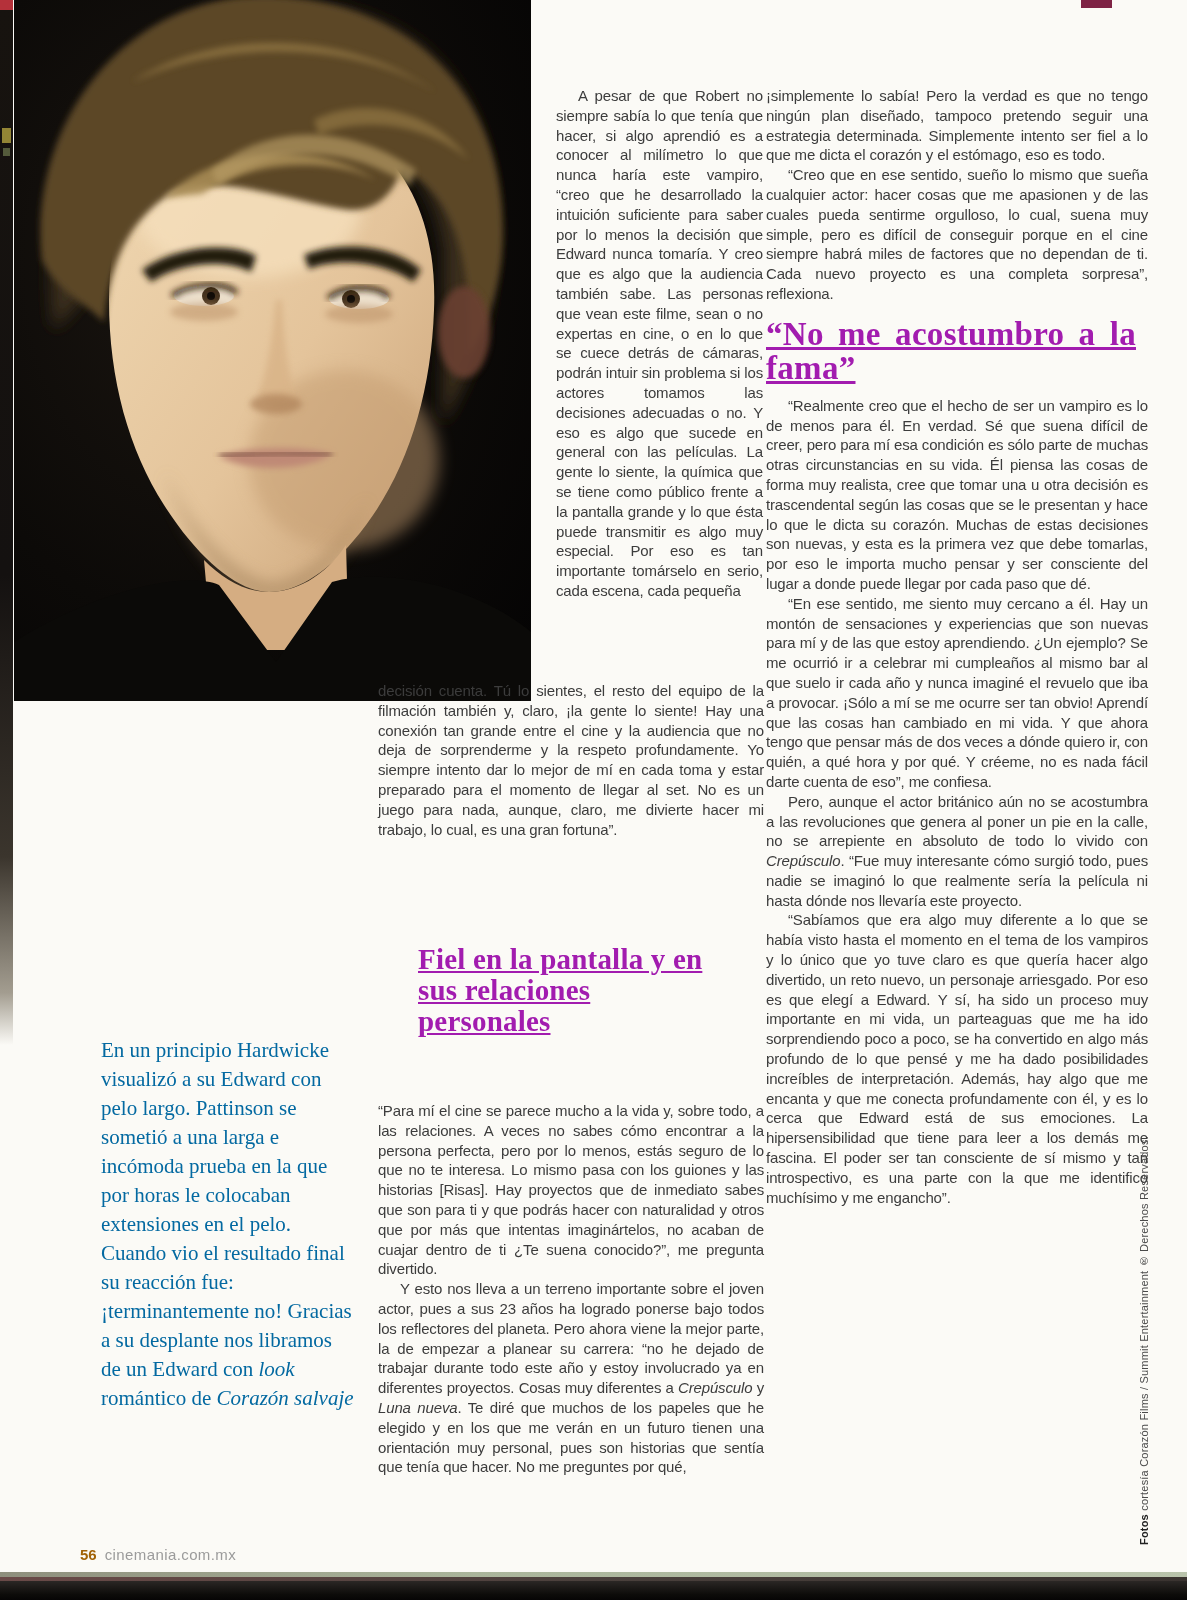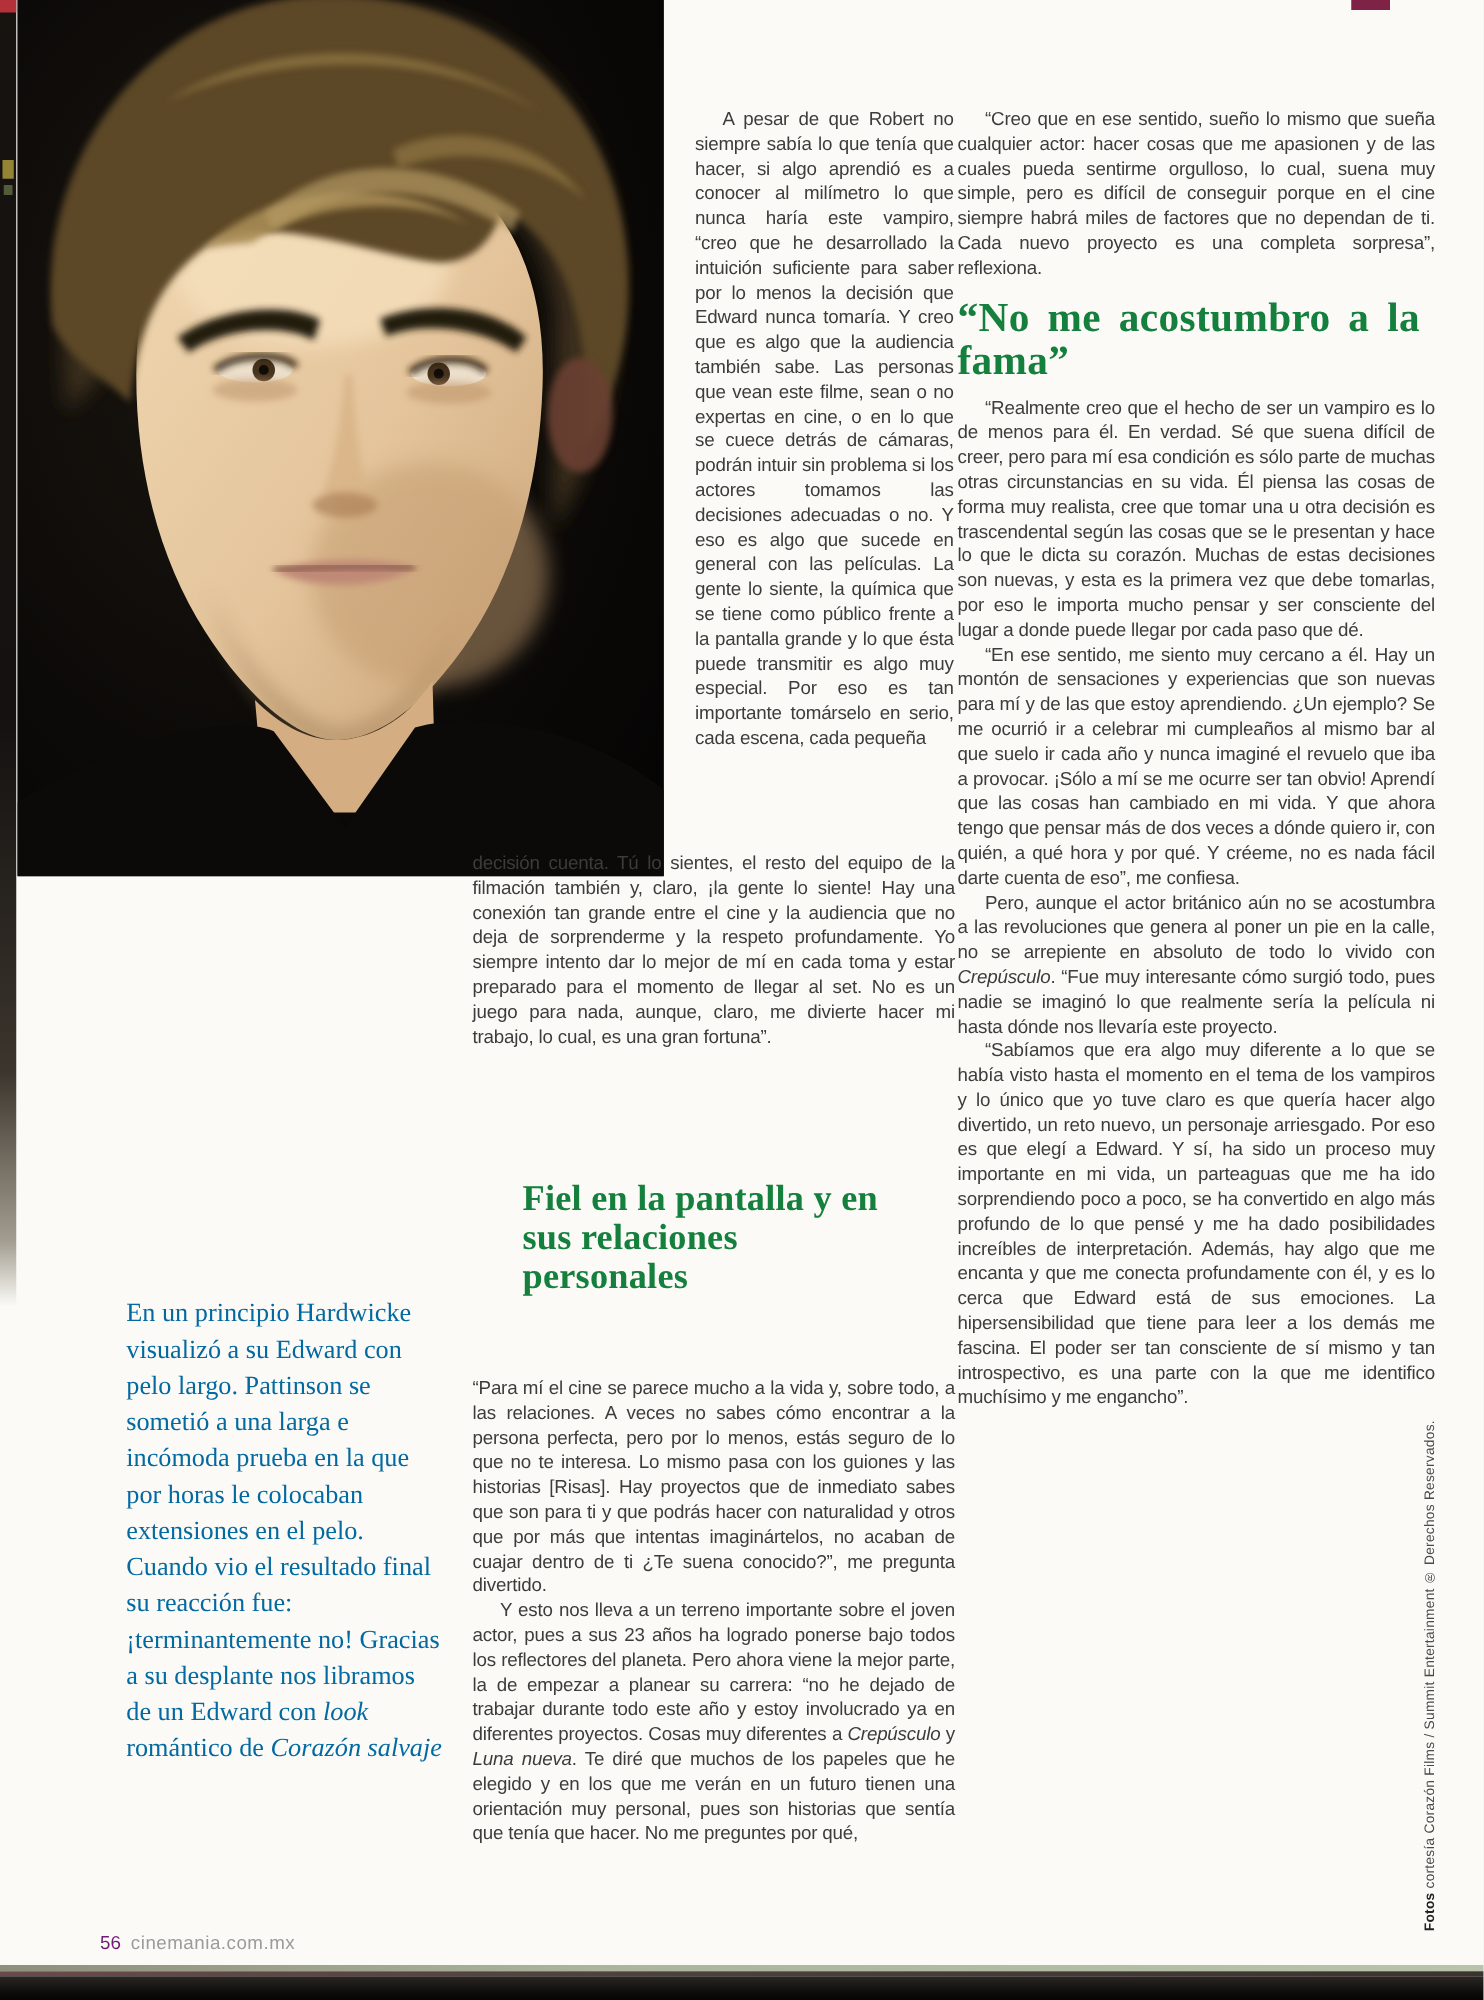--- a/index.html
+++ b/index.html
@@ -29,31 +29,31 @@
   .bodytext{font-size:15px;line-height:19.8px;text-align:justify;color:#3c3c3c;letter-spacing:-0.15px;}
   .bodytext p{margin:0;}
   .indent{text-indent:22px;}
 
   .col-mid{position:absolute;left:556px;top:86px;width:207px;}
   .wide-a{position:absolute;left:378px;top:681px;width:386px;}
   .wide-b{position:absolute;left:378px;top:1101px;width:386px;}
   .col-right{position:absolute;left:766px;top:86px;width:382px;}
 
   
-  .h-serif{font-family:"Liberation Serif",serif;font-weight:bold;color:#15803d;}
+  .h-serif{font-family:"Liberation Serif",serif;font-weight:bold;color:#a21caf;text-decoration:underline;}
   .h-fiel{position:absolute;left:402px;top:928px;width:300px;font-size:29px;line-height:31px;letter-spacing:0.2px;}
   .h-fama{font-size:33px;line-height:34px;letter-spacing:0.3px;margin:13px 0 11px 0;width:370px;}
 
   
   .pullquote{position:absolute;left:101px;top:1036px;width:256px;
     font-family:"Liberation Serif",serif;font-size:21px;line-height:29px;color:#0369a1;}
 
   
   .footer{position:absolute;left:80px;top:1546px;font-size:15px;color:#9b9b9b;letter-spacing:0.4px;}
-  .footer .num{font-weight:normal;color:#701a75;margin-right:8px;letter-spacing:0;}
+  .footer .num{font-weight:bold;color:#a16207;margin-right:8px;letter-spacing:0;}
 
   
   .credit{position:absolute;left:1138px;top:1083px;height:462px;width:16px;
     writing-mode:vertical-rl;transform:rotate(180deg);
     font-size:11px;color:#4a4a4a;letter-spacing:0.2px;white-space:nowrap;}
   .credit b{color:#222;}
 </style>
 </head>
 <body>
 
@@ -138,20 +138,21 @@
   </div>
 
   <h2 class="h-serif h-fiel" style="margin:16px;position:absolute;">Fiel en la pantalla y en sus relaciones personales</h2>
 
   <div class="wide-b bodytext">
     <p>“Para mí el cine se parece mucho a la vida y, sobre todo, a las relaciones. A veces no sabes cómo encontrar a la persona perfecta, pero por lo menos, estás seguro de lo que no te interesa. Lo mismo pasa con los guiones y las historias [Risas]. Hay proyectos que de inmediato sabes que son para ti y que podrás hacer con naturalidad y otros que por más que intentas imaginártelos, no acaban de cuajar dentro de ti ¿Te suena conocido?”, me pregunta divertido.</p>
     <p class="indent"><span>Y esto nos lleva a un terreno importante sobre el joven actor, pues a sus 23 años ha logrado ponerse bajo todos los reflectores del planeta. Pero ahora viene la mejor parte, la de empezar a planear su carrera: “no he dejado de trabajar durante todo este año y estoy involucrado ya en diferentes proyectos. Cosas muy diferentes a </span><i>Crepúsculo</i><span> y </span><i>Luna nueva</i><span>. Te diré que muchos de los papeles que he elegido y en los que me verán en un futuro tienen una orientación muy personal, pues son historias que sentía que tenía que hacer. No me preguntes por qué,</span></p>
   </div>
 
   <div class="col-right bodytext">
+    <p>¡simplemente lo sabía! Pero la verdad es que no tengo ningún plan diseñado, tampoco pretendo seguir una estrategia determinada. Simplemente intento ser fiel a lo que me dicta el corazón y el estómago, eso es todo.</p>
     <p class="indent">“Creo que en ese sentido, sueño lo mismo que sueña cualquier actor: hacer cosas que me apasionen y de las cuales pueda sentirme orgulloso, lo cual, suena muy simple, pero es difícil de conseguir porque en el cine siempre habrá miles de factores que no dependan de ti. Cada nuevo proyecto es una completa sorpresa”, reflexiona.</p>
     <h2 class="h-serif h-fama">“No me acostumbro a la fama”</h2>
     <p class="indent">“Realmente creo que el hecho de ser un vampiro es lo de menos para él. En verdad. Sé que suena difícil de creer, pero para mí esa condición es sólo parte de muchas otras circunstancias en su vida. Él piensa las cosas de forma muy realista, cree que tomar una u otra decisión es trascendental según las cosas que se le presentan y hace lo que le dicta su corazón. Muchas de estas decisiones son nuevas, y esta es la primera vez que debe tomarlas, por eso le importa mucho pensar y ser consciente del lugar a donde puede llegar por cada paso que dé.</p>
     <p class="indent">“En ese sentido, me siento muy cercano a él. Hay un montón de sensaciones y experiencias que son nuevas para mí y de las que estoy aprendiendo. ¿Un ejemplo? Se me ocurrió ir a celebrar mi cumpleaños al mismo bar al que suelo ir cada año y nunca imaginé el revuelo que iba a provocar. ¡Sólo a mí se me ocurre ser tan obvio! Aprendí que las cosas han cambiado en mi vida. Y que ahora tengo que pensar más de dos veces a dónde quiero ir, con quién, a qué hora y por qué. Y créeme, no es nada fácil darte cuenta de eso”, me confiesa.</p>
     <p class="indent"><span>Pero, aunque el actor británico aún no se acostumbra a las revoluciones que genera al poner un pie en la calle, no se arrepiente en absoluto de todo lo vivido con </span><i>Crepúsculo</i><span>. “Fue muy interesante cómo surgió todo, pues nadie se imaginó lo que realmente sería la película ni hasta dónde nos llevaría este proyecto.</span></p>
     <p class="indent">“Sabíamos que era algo muy diferente a lo que se había visto hasta el momento en el tema de los vampiros y lo único que yo tuve claro es que quería hacer algo divertido, un reto nuevo, un personaje arriesgado. Por eso es que elegí a Edward. Y sí, ha sido un proceso muy importante en mi vida, un parteaguas que me ha ido sorprendiendo poco a poco, se ha convertido en algo más profundo de lo que pensé y me ha dado posibilidades increíbles de interpretación. Además, hay algo que me encanta y que me conecta profundamente con él, y es lo cerca que Edward está de sus emociones. La hipersensibilidad que tiene para leer a los demás me fascina. El poder ser tan consciente de sí mismo y tan introspectivo, es una parte con la que me identifico muchísimo y me engancho”.</p>
   </div>
 
   <div class="pullquote"><span>En un principio Hardwicke visualizó a su Edward con pelo largo. Pattinson se sometió a una larga e incómoda prueba en la que por horas le colocaban extensiones en el pelo. Cuando vio el resultado final su reacción fue: ¡terminantemente no! Gracias a su desplante nos libramos de un Edward con </span><i>look</i><span> romántico de </span><i>Corazón salvaje</i></div>
 

